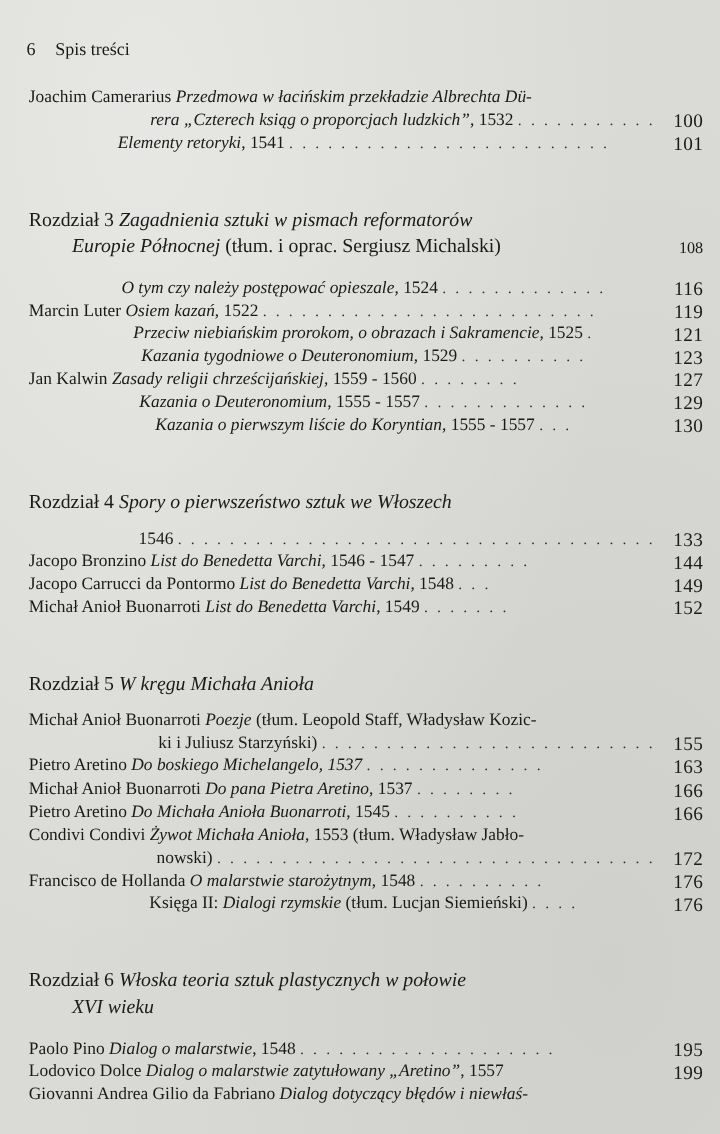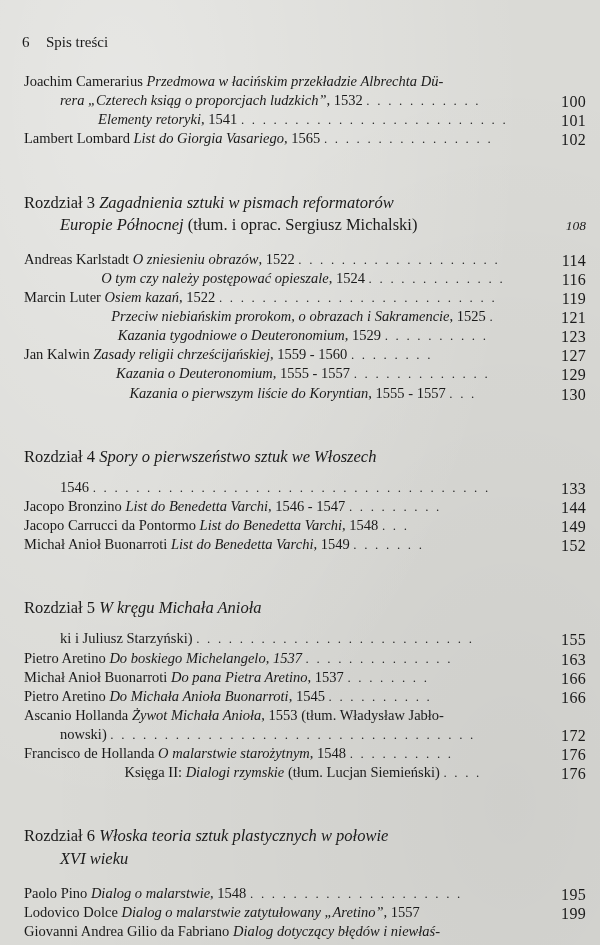--- a/index.html
+++ b/index.html
@@ -58,36 +58,35 @@
     display: inline;
   }
   .entry .pg {
     position: absolute;
     right: 0;
     font-size: 16px;
     letter-spacing: 0.3px;
   }
   .lvl0 { padding-left: 10px; text-indent: -0px; }
   .lvl1 { padding-left: 46px; text-align: center; }
-  .lvl0.cont { padding-left: 46px; }
+  .lvl0.cont { padding-left: 46px; text-align: right; }
   i, .it { }
   .section {
     font-size: 16.5px;
     line-height: 1.34;
     position: relative;
     padding-right: 40px;
     padding-left: 10px;
     margin-top: 21px;
   }
   .section .pg {
     position: absolute;
     right: 0;
     font-size: 13.5px;
     bottom: 1px;
-    font-style: italic;
   }
   .section .ln2 { display: block; padding-left: 36px; }
   .sp-10 { height: 10px; }
   .sp-14 { height: 14px; }
   .sp-22 { height: 22px; }
   .dots {
     display: inline-block;
     letter-spacing: 2.2px;
     font-size: 13px;
     color: #2a2a2a;
@@ -110,39 +109,31 @@
       <span class="txt"><span>Joachim Camerarius </span><i>Przedmowa w łacińskim przekładzie Albrechta Dü-</i></span>
     </div>
     <div class="entry lvl0 cont">
       <span class="txt"><i>rera „Czterech ksiąg o proporcjach ludzkich”</i><span>, 1532</span> <span class="dots">. . . . . . . . . . .</span></span>
       <span class="pg">100</span>
     </div>
     <div class="entry lvl1">
       <span class="txt"><i>Elementy retoryki</i><span>, 1541</span> <span class="dots">. . . . . . . . . . . . . . . . . . . . . . . . .</span></span>
       <span class="pg">101</span>
     </div>
-    <div class="entry lvl0">
-      <span class="txt"><span>Lambert Lombard </span><i>List do Giorgia Vasariego</i><span>, 1565</span> <span class="dots">. . . . . . . . . . . . . . . .</span></span>
-      <span class="pg">102</span>
-    </div>
 
     <div class="sp-22"></div>
 
     <div class="section">
       <span>Rozdział 3 </span><i>Zagadnienia sztuki w pismach reformatorów</i>
       <span class="ln2"><i>Europie Północnej</i><span>&nbsp;(tłum. i oprac. Sergiusz Michalski)</span></span>
       <span class="pg">108</span>
     </div>
 
     <div class="sp-14"></div>
 
-    <div class="entry lvl0">
-      <span class="txt"><span>Andreas Karlstadt </span><i>O zniesieniu obrazów</i><span>, 1522</span> <span class="dots">. . . . . . . . . . . . . . . . . . .</span></span>
-      <span class="pg">114</span>
-    </div>
     <div class="entry lvl1">
       <span class="txt"><i>O tym czy należy postępować opieszale</i><span>, 1524</span> <span class="dots">. . . . . . . . . . . . .</span></span>
       <span class="pg">116</span>
     </div>
     <div class="entry lvl0">
       <span class="txt"><span>Marcin Luter </span><i>Osiem kazań</i><span>, 1522</span> <span class="dots">. . . . . . . . . . . . . . . . . . . . . . . . . .</span></span>
       <span class="pg">119</span>
     </div>
     <div class="entry lvl1">
       <span class="txt"><i>Przeciw niebiańskim prorokom, o obrazach i Sakramencie</i><span>, 1525</span> <span class="dots">.</span></span>
@@ -193,38 +184,41 @@
 
     <div class="sp-22"></div>
 
     <div class="section">
       <span>Rozdział 5 </span><i>W kręgu Michała Anioła</i>
       <span class="pg"></span>
     </div>
 
     <div class="sp-10"></div>
 
+    <div class="entry lvl0">
+      <span class="txt"><span>Michał Anioł Buonarroti </span><i>Poezje</i><span> (tłum. Leopold Staff, Władysław Kozic-</span></span>
+    </div>
     <div class="entry lvl0 cont">
       <span class="txt"><span>ki i Juliusz Starzyński)</span> <span class="dots">. . . . . . . . . . . . . . . . . . . . . . . . . .</span></span>
       <span class="pg">155</span>
     </div>
     <div class="entry lvl0">
       <span class="txt"><span>Pietro Aretino </span><i>Do boskiego Michelangelo, 1537</i> <span class="dots">. . . . . . . . . . . . . .</span></span>
       <span class="pg">163</span>
     </div>
     <div class="entry lvl0">
       <span class="txt"><span>Michał Anioł Buonarroti </span><i>Do pana Pietra Aretino</i><span>, 1537</span> <span class="dots">. . . . . . . .</span></span>
       <span class="pg">166</span>
     </div>
     <div class="entry lvl0">
       <span class="txt"><span>Pietro Aretino </span><i>Do Michała Anioła Buonarroti</i><span>, 1545</span> <span class="dots">. . . . . . . . . .</span></span>
       <span class="pg">166</span>
     </div>
     <div class="entry lvl0">
-      <span class="txt"><span>Ascanio Hollanda </span><i>Żywot Michała Anioła</i><span>, 1553 (tłum. Władysław Jabło-</span></span>
+      <span class="txt"><span>Condivi Condivi </span><i>Żywot Michała Anioła</i><span>, 1553 (tłum. Władysław Jabło-</span></span>
     </div>
     <div class="entry lvl0 cont">
       <span class="txt"><span>nowski)</span> <span class="dots">. . . . . . . . . . . . . . . . . . . . . . . . . . . . . . . . . .</span></span>
       <span class="pg">172</span>
     </div>
     <div class="entry lvl0">
       <span class="txt"><span>Francisco de Hollanda </span><i>O malarstwie starożytnym</i><span>, 1548</span> <span class="dots">. . . . . . . . . .</span></span>
       <span class="pg">176</span>
     </div>
     <div class="entry lvl1">

